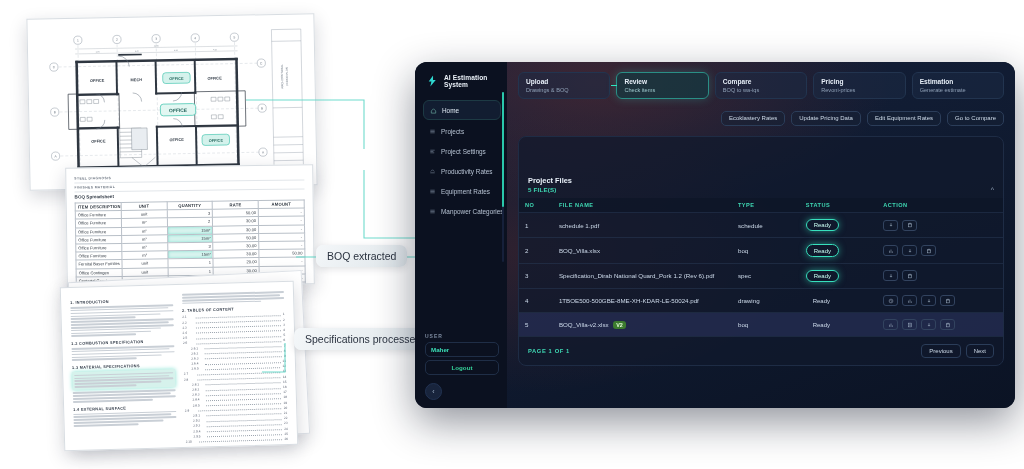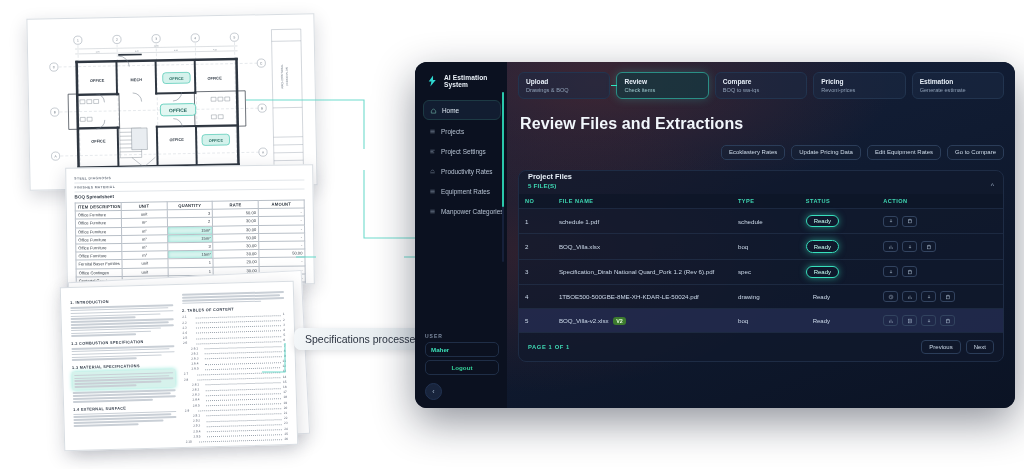--- a/index.html
+++ b/index.html
@@ -161,21 +161,21 @@
   .topbtns { display:flex; gap:6px; justify-content:flex-end; margin-top:12px; }
   .tbtn {
     border:1px solid #2b3d59; border-radius:5px; padding:3.5px 7px;
     font-size:6px; color:#cfdcea; background:rgba(22,33,54,.5); white-space:nowrap;
   }
 
   .panel {
     margin-top:10px; background:rgba(16,25,44,.72); border:1px solid #1e2c45;
     border-radius:8px; overflow:hidden;
   }
-  .panel-head { display:flex; align-items:flex-end; padding:1px 9px 5px; }
+  .panel-head { display:flex; align-items:flex-end; padding:17px 9px 5px;margin-top:22px; }
   .panel-title { font-size:7.4px; font-weight:700; color:#e9f1f9; }
   .panel-sub { font-size:6.2px; color:#3fd9b4; font-weight:700; margin-top:1.5px; letter-spacing:.2px;}
   .chev { margin-left:auto; color:#93a4ba; font-size:7px; }
 
   table.files { width:100%; border-collapse:collapse; table-layout:fixed; }
   table.files th {
     font-size:5.6px; letter-spacing:.5px; font-weight:700; color:#3fd9b4;
     text-align:left; padding:4px 6px; background:rgba(13,21,38,.7);
   }
   table.files td {
@@ -650,20 +650,21 @@
       <path d="M364 170 L364 238 L541 238" marker-end="url(#arrow)"></path>
 
       <path d="M296 257 L316 257"></path>
       <path d="M404 257 L424 257 L424 264 L541 264" marker-end="url(#arrow)"></path>
 
       <path d="M262 372 L285 372 L285 343"></path>
       <path d="M420 337 L436 337 L436 291 L541 291" marker-end="url(#arrow)"></path>
     </g>
   </svg>
 
+  <div class="pill" id="pill-boq">BOQ extracted</div>
   <div class="pill" id="pill-spec">Specifications processed</div>
 
   <div id="app">
 
     <div id="sidebar">
       <div class="brand">
         <svg class="brand-mark" viewBox="0 0 24 24">
           <path d="M13 2 L5 13 h5 l-2 9 L18 10 h-5 z" fill="#2fd8d0"></path>
         </svg>
         <span class="brand-txt">AI Estimation System</span>
@@ -756,21 +757,20 @@
           <div class="step">
             <div class="step-t">Pricing</div>
             <div class="step-s">Revoni-prices</div>
           </div>
           <div class="step">
             <div class="step-t">Estimation</div>
             <div class="step-s">Generate estimate</div>
           </div>
         </div>
 
-      <h1 id="page-title">Review Files and Extractions</h1>
 
       <div class="topbtns" id="topbtns">
           <div class="tbtn">Ecoklastery Rates</div>
           <div class="tbtn">Update Pricing Data</div>
           <div class="tbtn">Edit Equipment Rates</div>
           <div class="tbtn">Go to Compare</div>
         </div>
 
       <div class="panel">
         <div class="panel-head">

